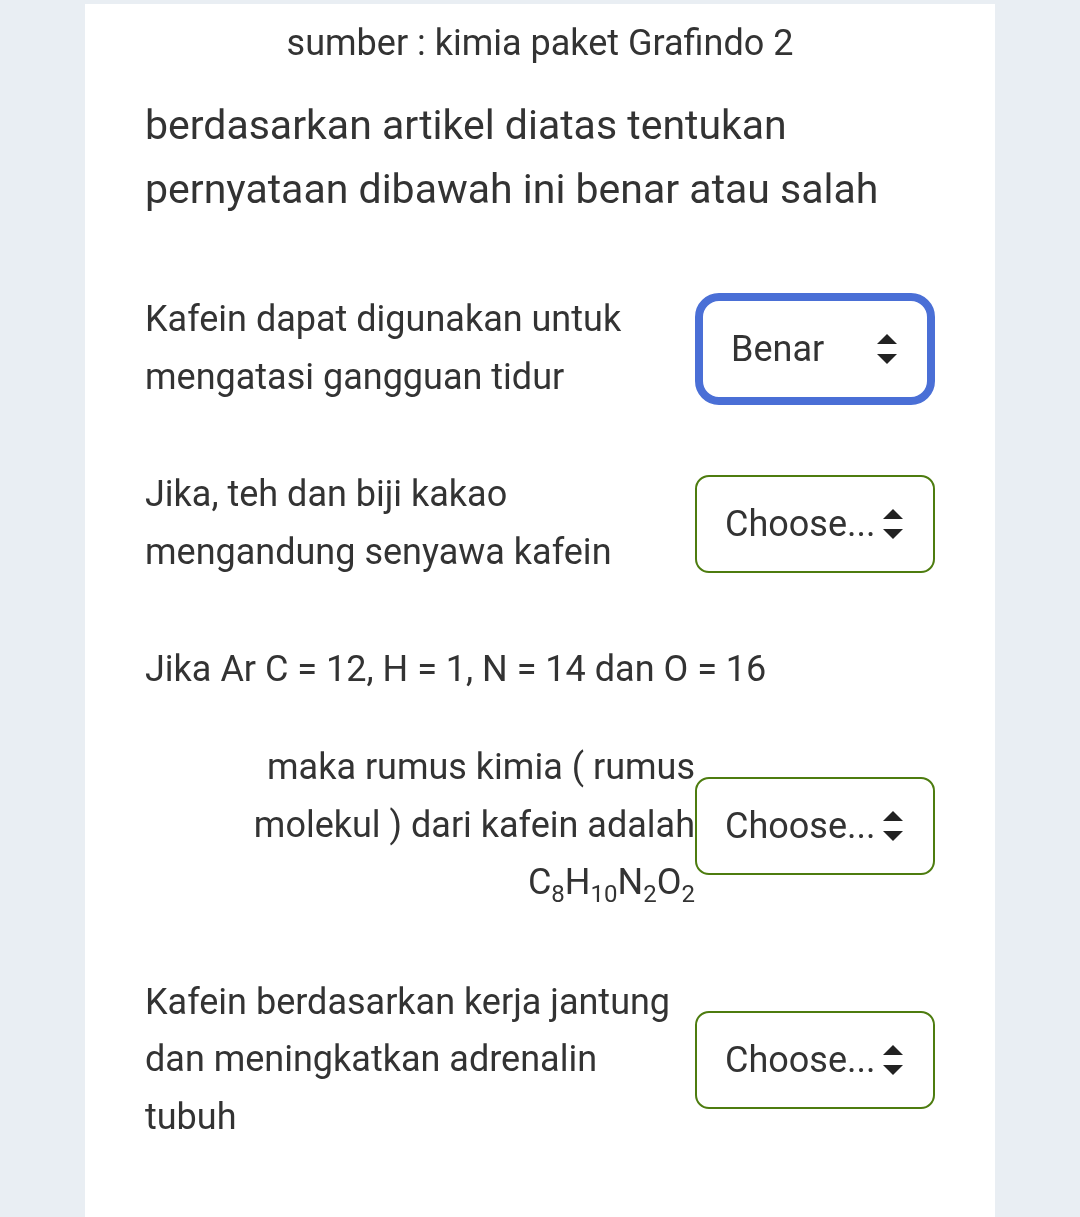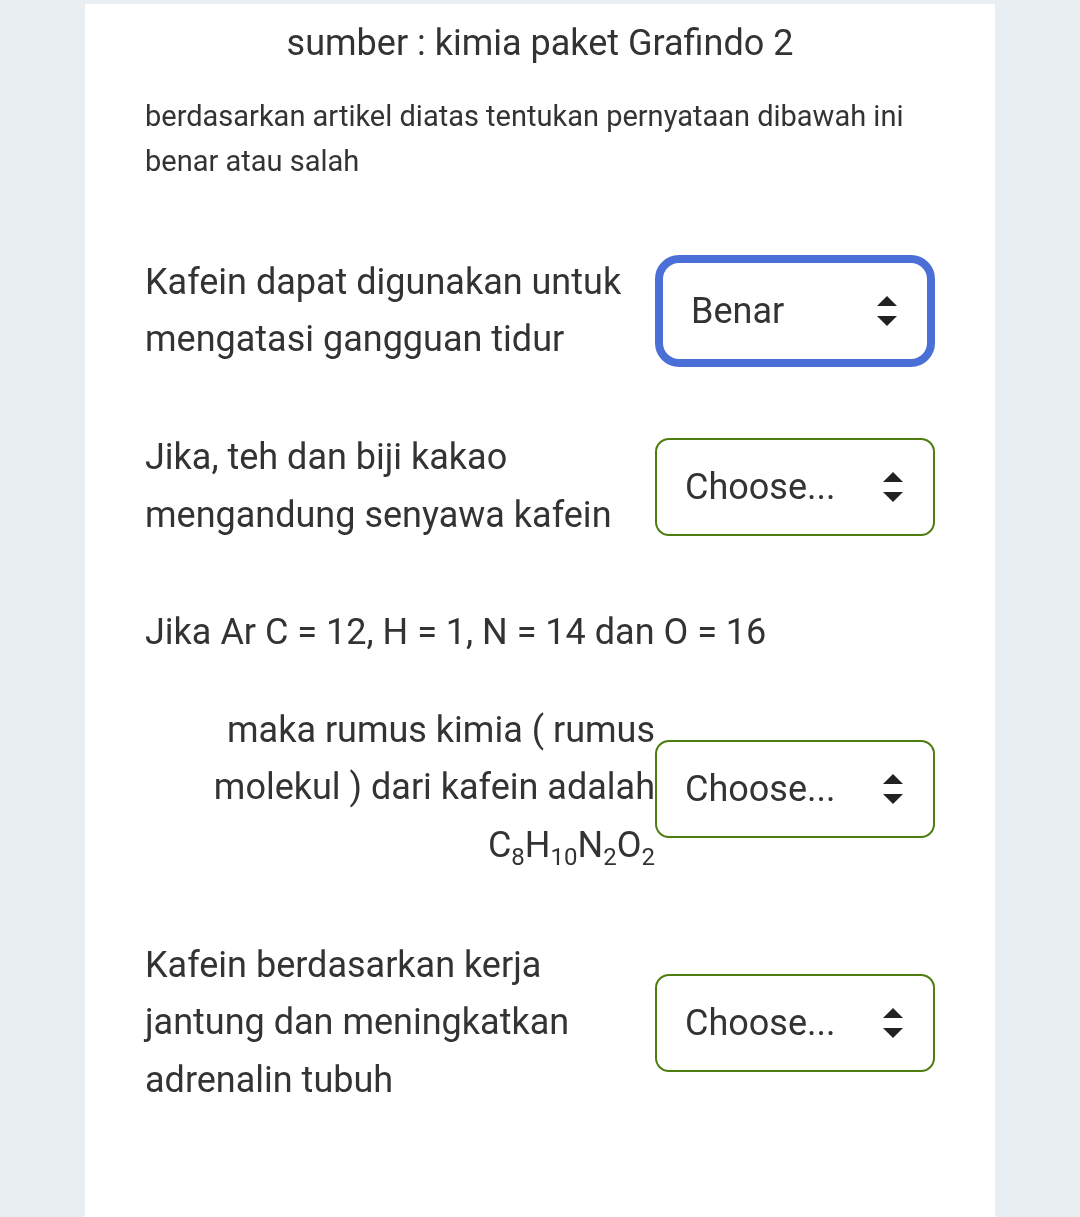--- a/index.html
+++ b/index.html
@@ -22,21 +22,21 @@
       padding: 0 0 60px 0;
       min-height: 1217px;
     }
     .top-source {
       text-align: center;
       font-size: 36px;
       color: #333;
       padding: 18px 40px 30px 40px;
     }
     .instruction {
-      font-size: 29px;
+      font-size: 41px;
       color: #333;
       line-height: 1.55;
       padding: 0 60px 70px 60px;
     }
     .qa-row {
       display: flex;
       align-items: center;
       justify-content: space-between;
       padding: 0 60px;
       margin-bottom: 60px;
@@ -47,21 +47,21 @@
       line-height: 1.6;
       flex: 1;
       padding-right: 8px;
     }
     .q-text sub {
       font-size: 24px;
       vertical-align: sub;
     }
     .select-wrap {
       position: relative;
-      width: 280px;
+      width: 240px;
       flex: none;
     }
     .select {
       width: 100%;
       height: 98px;
       border: 2px solid #4d7c0f;
       border-radius: 14px;
       background: #fff;
       font-size: 36px;
       color: #333;

